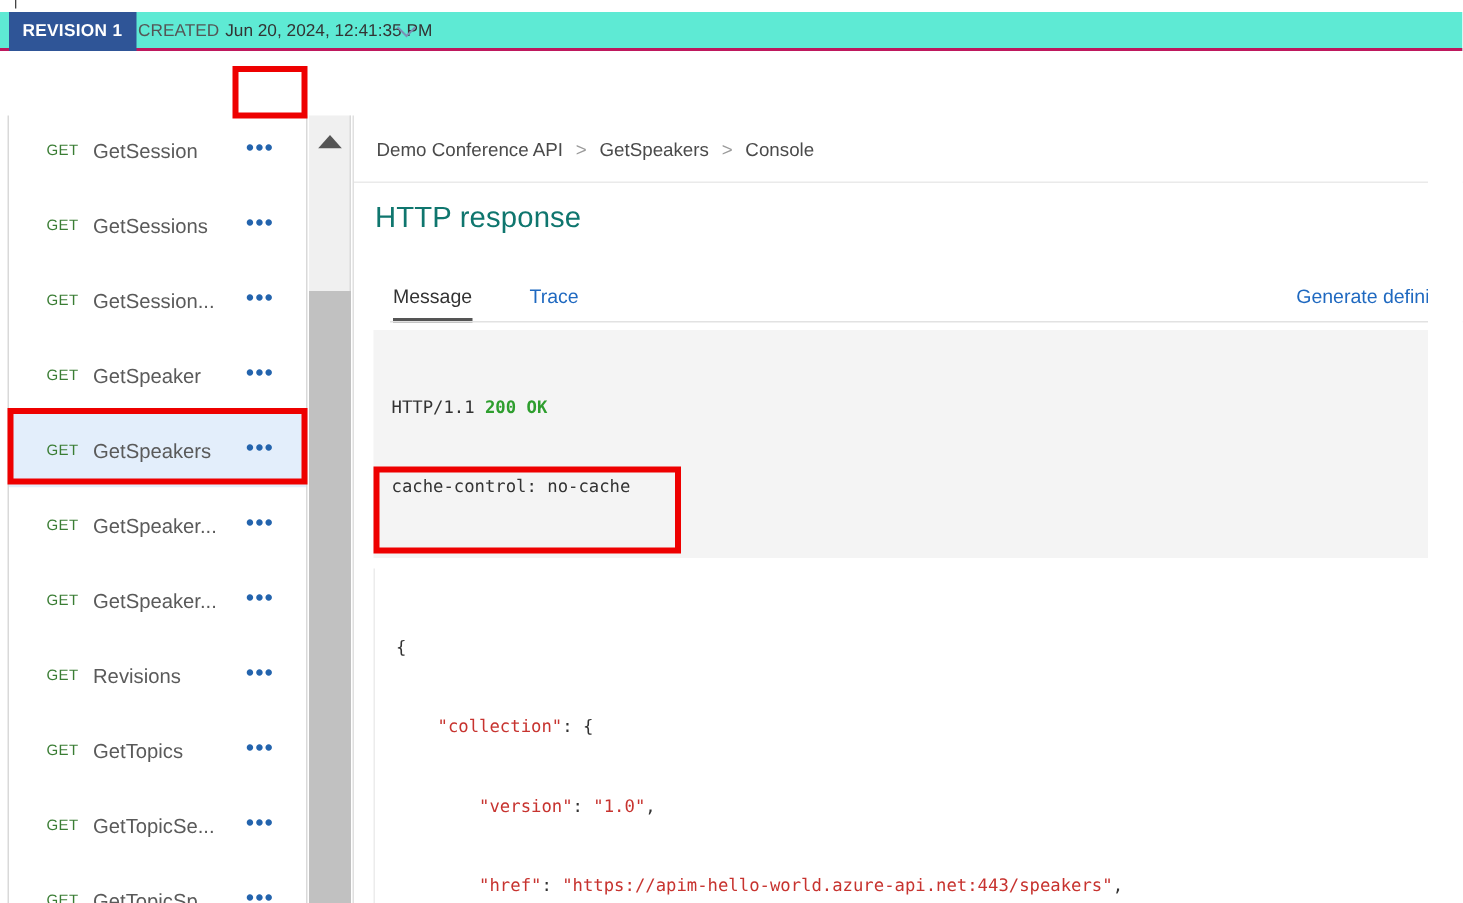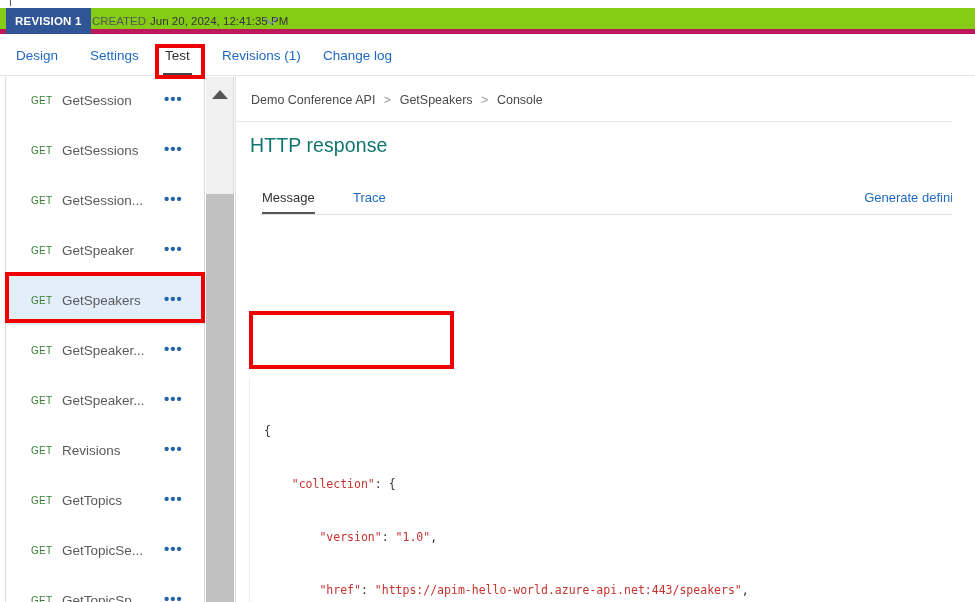--- a/index.html
+++ b/index.html
@@ -20,22 +20,22 @@
     background: #ffffff;
   }
   .top-sliver .glyph {
     position: absolute; left: 9px; top: -4px;
     font-size: 11px; color: #444; line-height: 8px;
   }
 
   
   .revision-bar {
     position: absolute; left: 0; top: 8px; width: 975px; height: 26px;
-    background: #84cc16;
-    border-bottom: 5px solid #be185d;
+    background: #5eead4;
+    border-bottom: 2px solid #be185d;
   }
   .revision-badge {
     position: absolute; left: 6px; top: 0px;
     height: 26px; min-width: 78px;
     background: #2f5597;
     color: #ffffff;
     font-size: 11.5px; font-weight: bold;
     letter-spacing: 0.2px;
     display: flex; align-items: center; justify-content: center;
     padding: 0 9px;
@@ -240,27 +240,20 @@
       <span class="label">CREATED</span>
       <span class="value">Jun 20, 2024, 12:41:35 PM</span>
     </div>
     <div class="chevron-down">
       <svg width="14" height="9" viewBox="0 0 14 9">
           <path d="M1 1 L7 7 L13 1" stroke="#7b8fb5" stroke-width="1.3" fill="none"></path>
         </svg>
     </div>
   </div>
 
-  <div class="nav-tabs">
-    <div class="nav-tab" style="left:14px;">Design</div>
-    <div class="nav-tab" style="left:88px;">Settings</div>
-    <div class="nav-tab active" style="left:163px;">Test</div>
-    <div class="nav-tab" style="left:220px;">Revisions (1)</div>
-    <div class="nav-tab" style="left:321px;">Change log</div>
-  </div>
 
   <div class="ops-panel">
     <div class="op-row" style="margin-top:-2px">
       <span class="op-method">GET</span>
       <span class="op-name">GetSession</span>
       <span class="op-more">•••</span>
     </div>
     <div class="op-row">
       <span class="op-method">GET</span>
       <span class="op-name">GetSessions</span>
@@ -335,20 +328,30 @@
 
     <div class="page-title">HTTP response</div>
 
     <div class="inner-tabs">
       <div class="inner-tab active" style="left:14px;">Message</div>
       <div class="inner-tab" style="left:105px;">Trace</div>
       <div class="gen-def">Generate definition</div>
       <div class="rule"></div>
     </div>
 
+    <div class="headers-block mono">
+      <div class="hdr-line"><span>HTTP/1.1 </span><span class="status-ok">200 OK</span></div>
+      <div class="hdr-line">cache-control: no-cache</div>
+      <div class="hdr-line">content-type: application/vnd.collection+json</div>
+      
+      
+      
+      
+      
+    </div>
 
     <div class="body-block mono">
       <div class="json-line">{</div>
       <div class="json-line">    <span class="j-str">"collection"</span>: {</div>
       <div class="json-line">        <span class="j-str">"version"</span>: <span class="j-str">"1.0"</span>,</div>
       <div class="json-line">        <span class="j-str">"href"</span>: <span class="j-str">"https://apim-hello-world.azure-api.net:443/speakers"</span>,</div>
       
       
       
       

